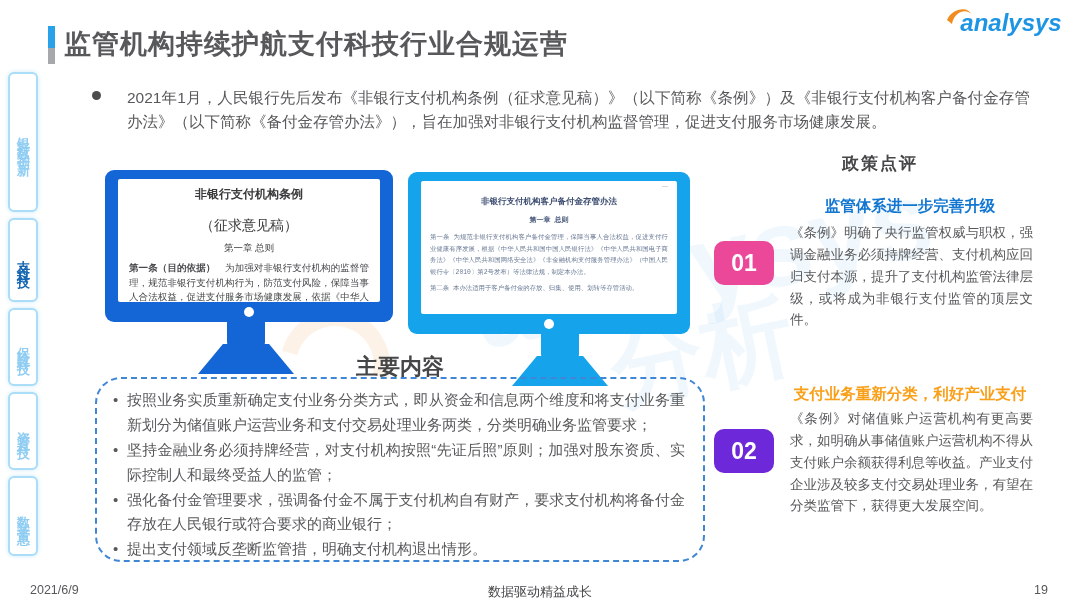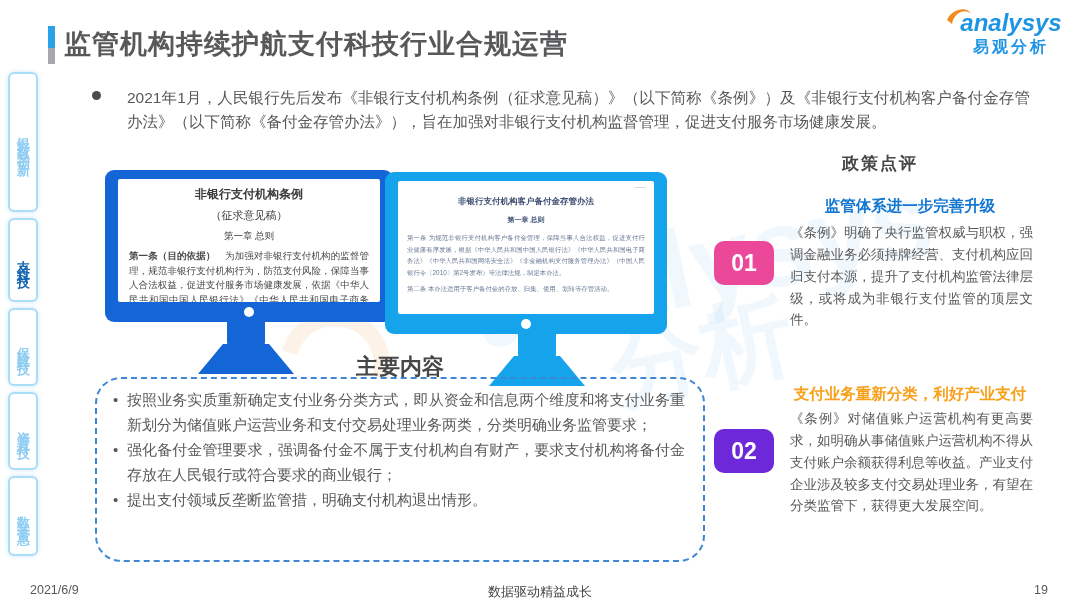--- a/index.html
+++ b/index.html
@@ -42,25 +42,25 @@
   .mon-frame { position:relative; border-radius:9px; }
   .mon-left .mon-frame { width:288px; height:152px; background:#1465d6; }
   .mon-right .mon-frame { width:282px; height:162px; background:#15a3eb; }
   .mon-screen { position:absolute; left:13px; right:13px; top:9px; bottom:20px; background:#ffffff; border-radius:2px; overflow:hidden; }
   .mon-dot { position:absolute; left:50%; bottom:5px; width:10px; height:10px; margin-left:-5px; border-radius:50%; background:#ffffff; }
   .mon-neck { width:38px; height:24px; margin:0 auto; border-radius:0 0 4px 4px; }
   .mon-base { width:96px; height:30px; margin:-2px auto 0; clip-path:polygon(26% 0,74% 0,100% 100%,0 100%); }
   .mon-left .mon-neck, .mon-left .mon-base { background:#1465d6; }
   .mon-right .mon-neck, .mon-right .mon-base { background:#15a3eb; }
   .mon-left { left:105px; top:170px; width:282px; }
-  .mon-right { left:385px; top:172px; width:304px; }
+  .mon-right { left:408px; top:172px; width:304px;font-family:Liberation Mono, monospace; }
   
   .doc1 { padding:7px 11px; color:#3a3a3c; }
   .doc1-title { text-align:center; font-size:12px; font-weight:700; }
-  .doc1-sub { text-align:center; font-size:11px; margin-top:5px; }
+  .doc1-sub { text-align:center; font-size:14px; margin-top:14px; }
   .doc1-chap { text-align:center; font-size:9.5px; margin-top:7px; }
   .doc1-body { margin-top:6px; font-size:9.5px; line-height:1.55; text-align:justify; color:#47484a; }
   .doc1-lead { font-weight:700; }
   
   .doc2 { padding:4px 9px; color:#5d6d8e; }
   .doc2-corner { text-align:right; font-size:5px; color:#9aa4b5; line-height:1; }
   .doc2-title { text-align:center; font-size:8.5px; font-weight:700; color:#3f4f73; margin-top:6px; }
   .doc2-chap { text-align:center; font-size:7px; margin-top:7px; font-weight:700; color:#4a5a7d; }
   .doc2-body { margin-top:7px; font-size:6.4px; line-height:1.8; text-align:justify; color:#6a7a95; }
   .doc2-body2 { margin-top:5px; font-size:6.4px; line-height:1.8; color:#6a7a95; }
@@ -101,21 +101,20 @@
 <div class="accent-bar"></div>
 <h1 class="page-title">监管机构持续护航支付科技行业合规运营</h1>
 
 <div class="logo">
   <div class="logo-word">
     <svg class="logo-swoosh" viewBox="0 0 30 26">
       <path d="M3 16 C 8 4, 24 2, 27 10 C 22 4, 10 8, 8 20 Z" fill="#f28b1f"></path>
     </svg>
     <span>analysys</span>
   </div>
-  <div class="logo-cn">易观分析</div>
 </div>
 
 <nav class="sidebar">
   <div class="side-tab tab-h1">银行数字创新</div>
   <div class="side-tab tab-h2 active">支付科技</div>
   <div class="side-tab tab-h3">保险科技</div>
   <div class="side-tab tab-h4">资管科技</div>
   <div class="side-tab tab-h5">数字普惠</div>
 </nav>
 
@@ -154,20 +153,21 @@
     <div class="mon-dot"></div>
   </div>
   <div class="mon-neck"></div>
   <div class="mon-base"></div>
 </div>
 
 <div class="main-heading">主要内容</div>
 <div class="content-box">
   <ul>
     <li>按照业务实质重新确定支付业务分类方式，即从资金和信息两个维度和将支付业务重新划分为储值账户运营业务和支付交易处理业务两类，分类明确业务监管要求；</li>
+    <li>坚持金融业务必须持牌经营，对支付机构按照“先证后照”原则；加强对股东资质、实际控制人和最终受益人的监管；</li>
     <li>强化备付金管理要求，强调备付金不属于支付机构自有财产，要求支付机构将备付金存放在人民银行或符合要求的商业银行；</li>
     <li>提出支付领域反垄断监管措，明确支付机构退出情形。</li>
   </ul>
 </div>
 
 <div class="commentary-heading">政策点评</div>
 
 <div class="sec-title sec1-title">监管体系进一步完善升级</div>
 <p class="sec-body sec1-body">《条例》明确了央行监管权威与职权，强调金融业务必须持牌经营、支付机构应回归支付本源，提升了支付机构监管法律层级，或将成为非银行支付监管的顶层文件。</p>
 <div class="badge badge-1">01</div>

